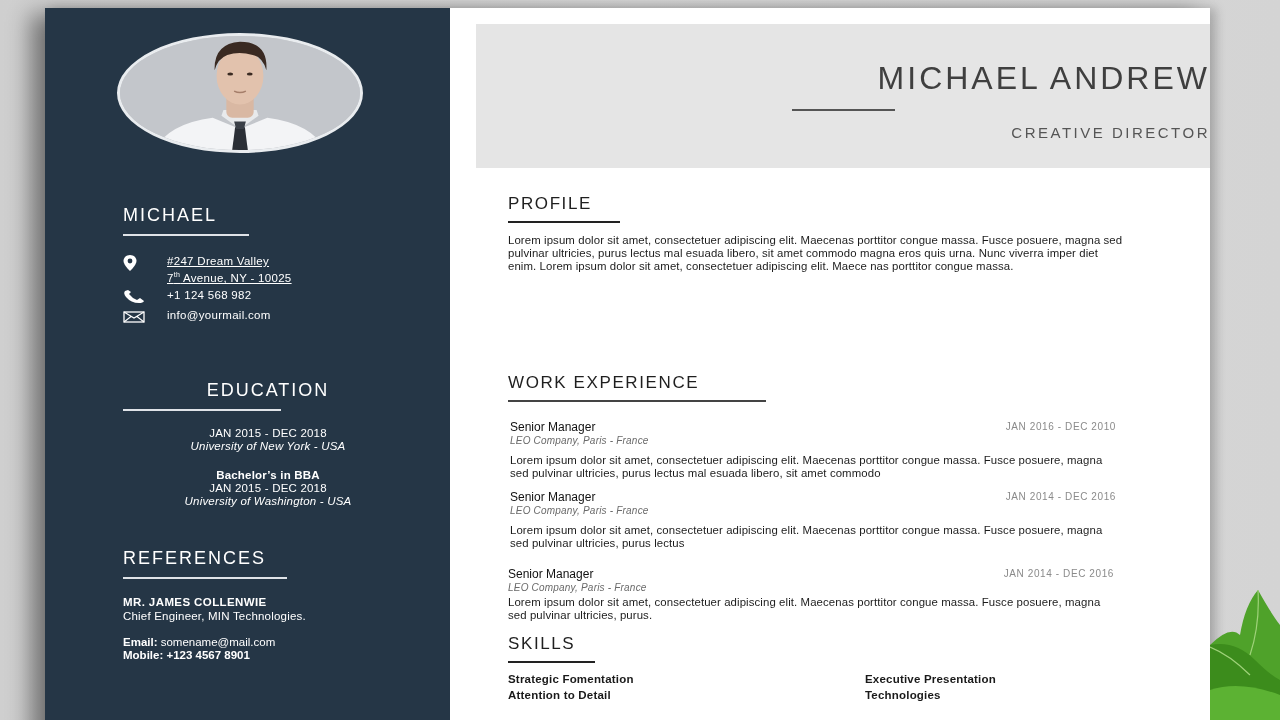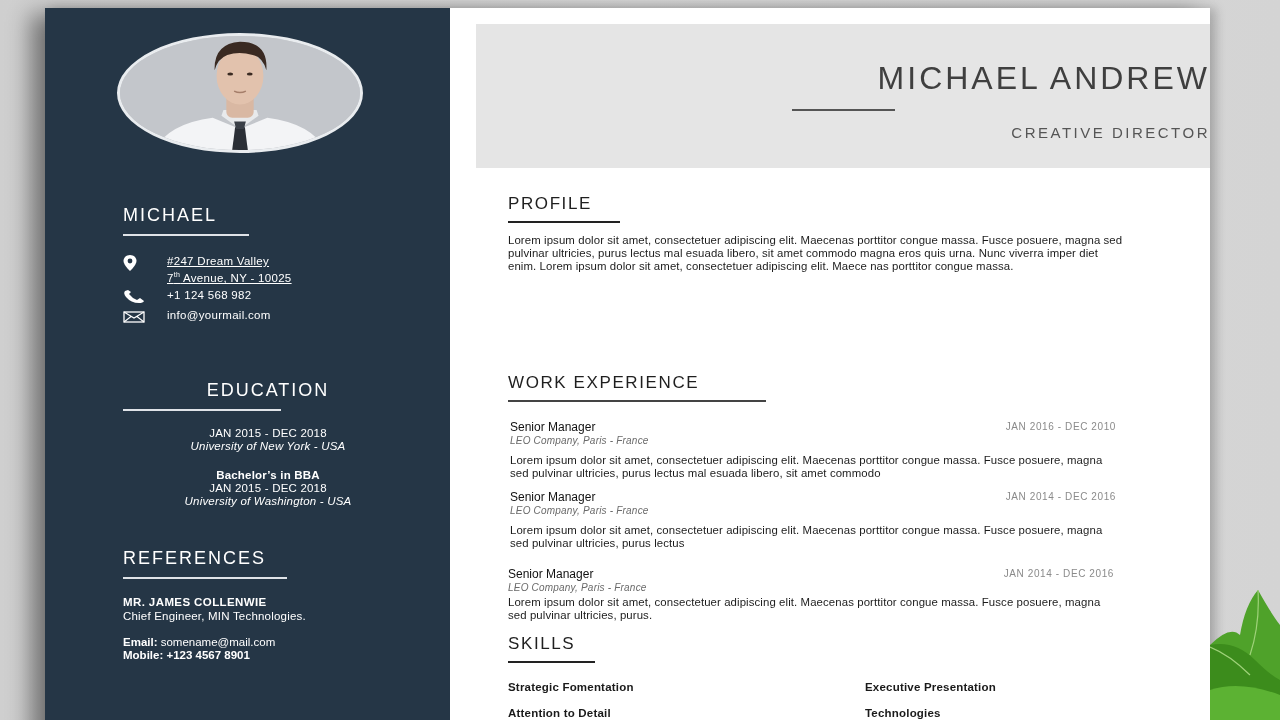--- a/index.html
+++ b/index.html
@@ -75,21 +75,21 @@
     .work { top: 321px; margin-top: 44px; }
     .work .main-rule { width: 258px; background: #444; height: 2px; }
     .job { position: relative; width: 606px; }
     .job-title { font-size: 12px; font-weight: normal; color: #111; }
     .job-company { font-size: 10px; font-style: italic; color: #6a6a6a; margin-top: 1px; letter-spacing: 0.2px; }
     .job-date { position: absolute; right: 0; top: 1px; font-size: 10px; color: #8a8a8a; letter-spacing: 0.6px; }
     .job .para { margin-top: 8px; }
 
     .skills { top: 626px; }
     .skills .main-rule { width: 87px; }
-    .skill-grid { display: grid; grid-template-columns: 357px 250px; row-gap: 14px; margin-top: 18px; }
+    .skill-grid { display: grid; grid-template-columns: 357px 250px; row-gap: 4px; margin-top: 10px; }
     .skill { font-size: 11.5px; font-weight: bold; color: #1a1a1a; letter-spacing: 0.2px; }
 
     
     .plant { position: absolute; right: 0; top: 585px; width: 70px; height: 135px; }
   </style>
 </head>
 <body>
 
 <div class="stage"></div>
 <div class="page-shadow"></div>

